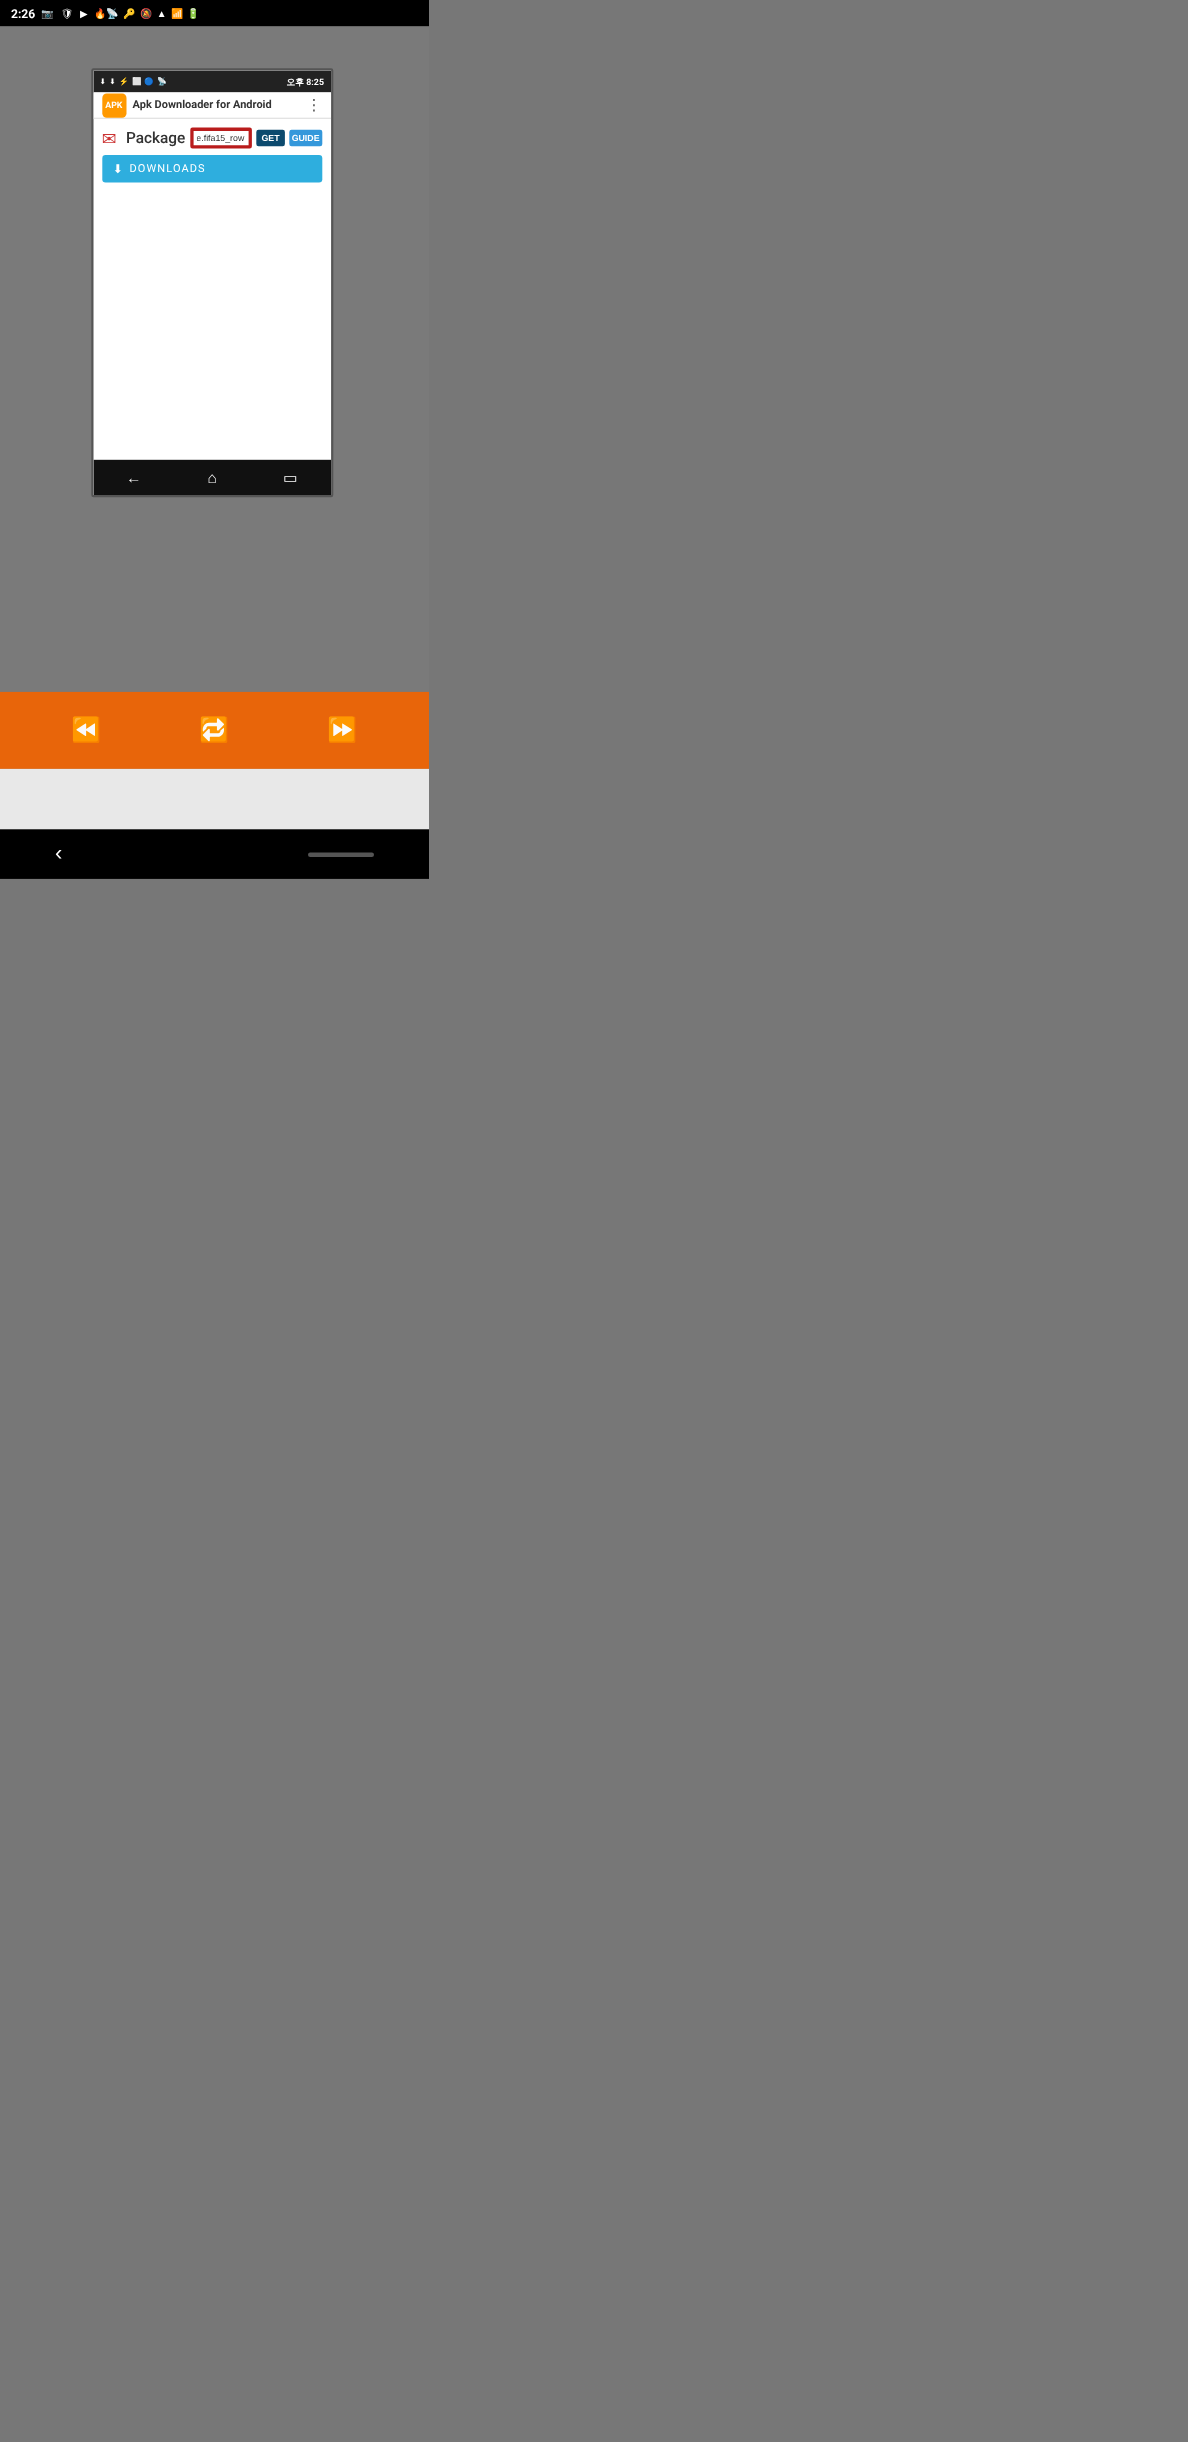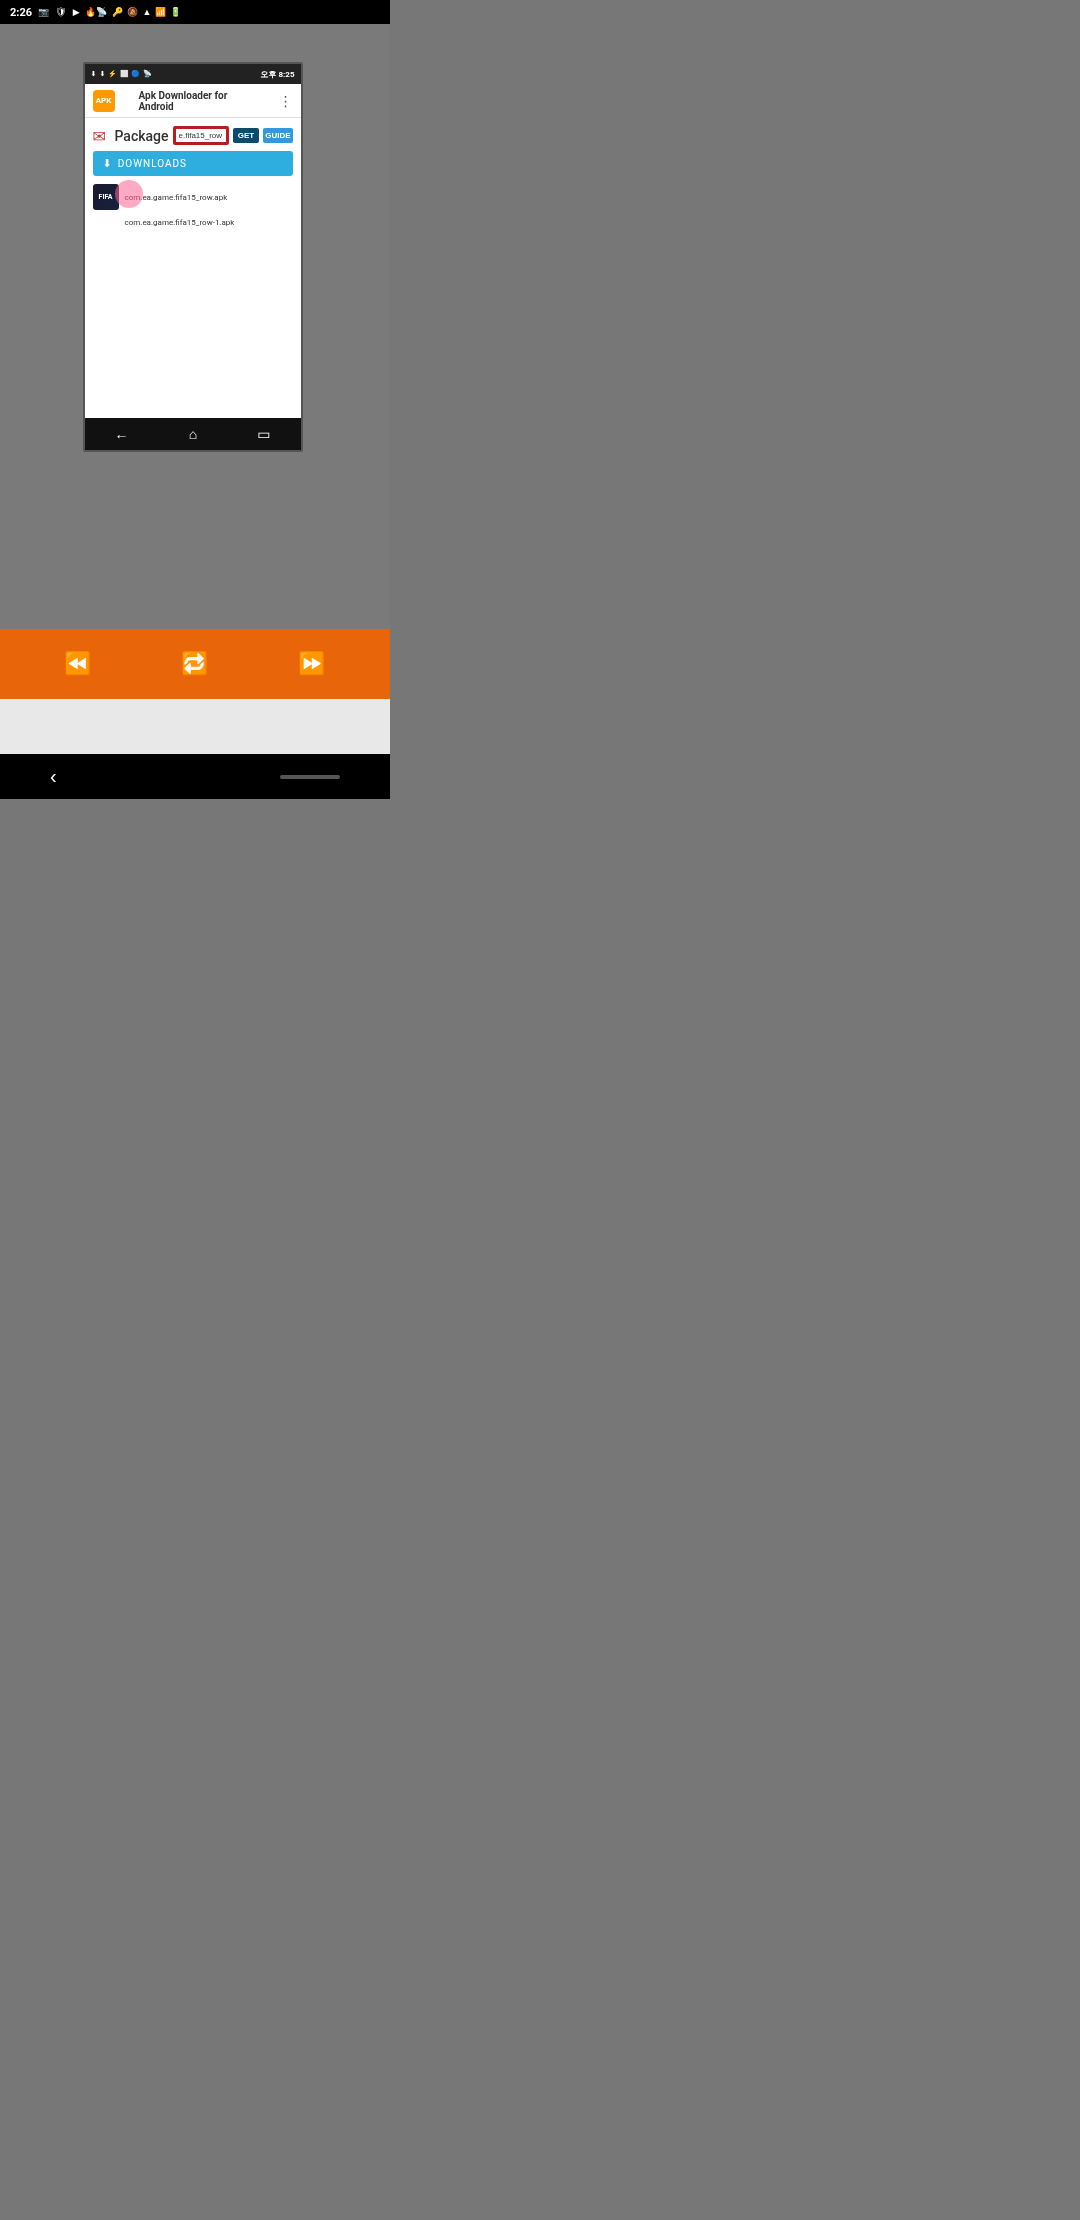--- a/index.html
+++ b/index.html
@@ -83,28 +83,28 @@
     }
     .inner-status-time {
       color: #fff;
       font-size: 8px;
       font-weight: bold;
     }
 
     
     .app-header {
       width: 100%;
-      height: 34px;
+      height: 24px;
       background: #fff;
       display: flex;
       align-items: center;
       padding: 0 8px;
       border-bottom: 1px solid #ddd;
       flex-shrink: 0;
-      gap: 24px;
+      gap: 6px;
     }
     .app-icon-box {
       width: 22px;
       height: 22px;
       background: #f90;
       border-radius: 4px;
       display: flex;
       align-items: center;
       justify-content: center;
       font-size: 8px;
@@ -381,35 +381,20 @@
         <input class="package-input" value="e.fifa15_row" readonly="" style="">
         <button class="get-btn">GET</button>
         <button class="guide-btn">GUIDE</button>
       </div>
 
       <div class="downloads-bar">
         <span class="downloads-icon">⬇</span>
         <span class="downloads-label">DOWNLOADS</span>
       </div>
 
-      <div class="download-items">
-
-        <div class="download-item">
-          <div class="game-thumb">
-            <span>FIFA</span>
-          </div>
-          <div class="tap-indicator"></div>
-          <span class="download-filename">com.ea.game.fifa15_row.apk</span>
-        </div>
-
-        <div class="download-item2 download-item">
-          <span class="download-filename">com.ea.game.fifa15_row-1.apk</span>
-        </div>
-
-      </div>
 
       <div class="inner-nav">
         <span class="nav-icon">←</span>
         <span class="nav-icon">⌂</span>
         <span class="nav-icon">▭</span>
       </div>
 
     </div>
   </div>
 

